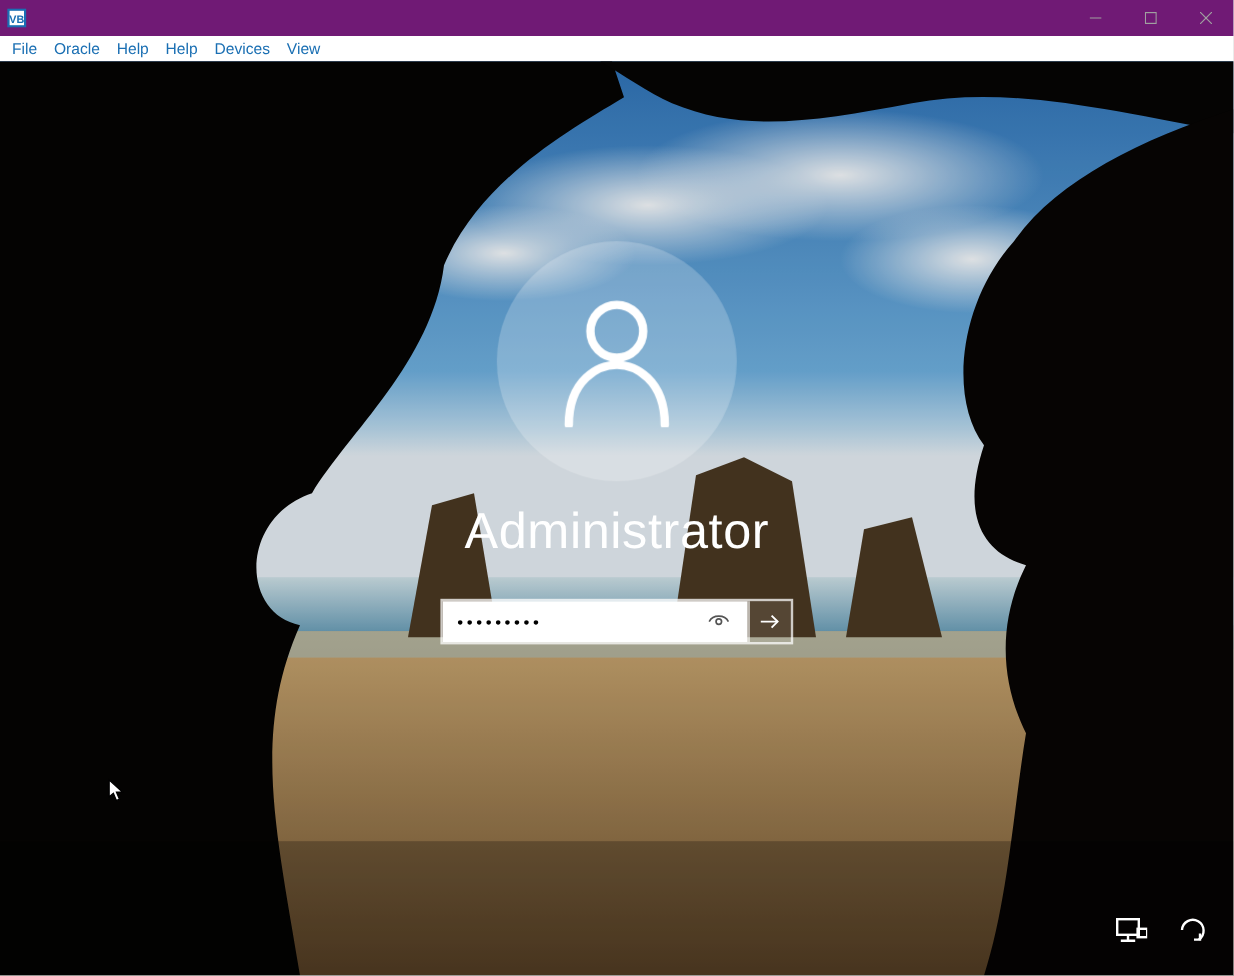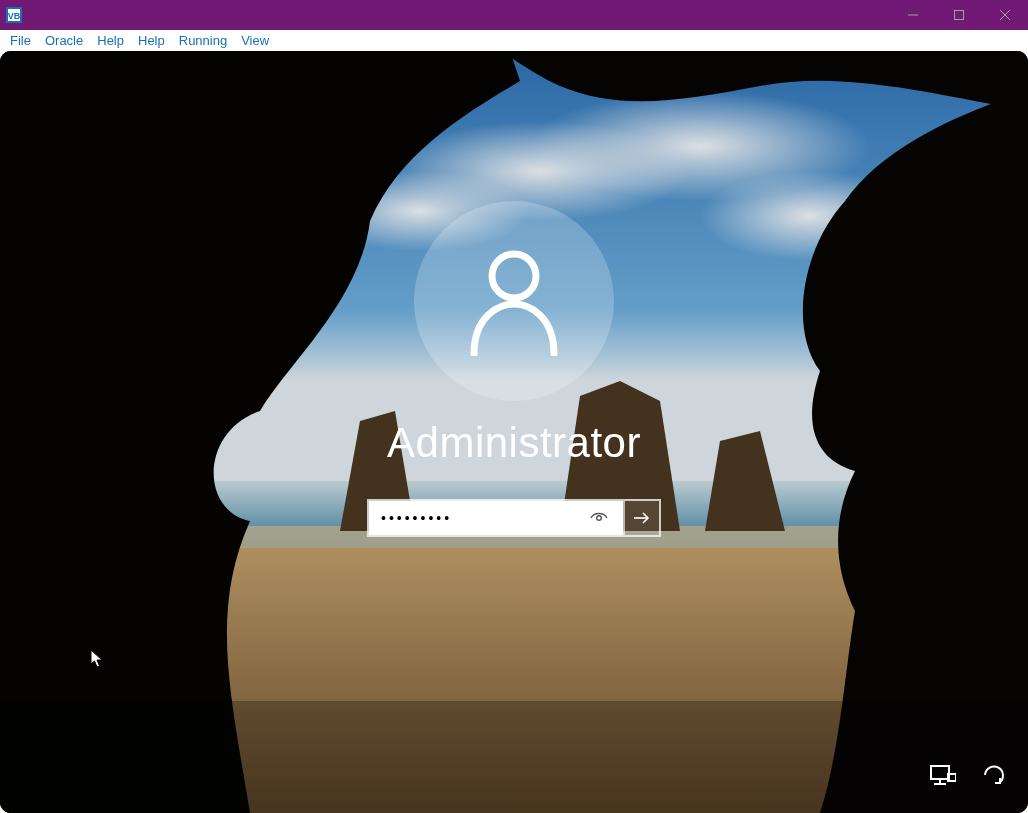--- a/index.html
+++ b/index.html
@@ -56,21 +56,20 @@
     color: #1a6fb3;
     cursor: pointer;
   }
   
   .vm {
     position: relative;
     width: 1028px;
     height: 762px; 
     overflow: hidden;
     background: #404040;
-    border-radius: 11px;
   }
   .vm .bg {
     position: absolute; inset: 0;
   }
   .vm .dim {
     position: absolute; inset: 0;
     background: rgba(0,0,0,0.10);
   }
   .login {
     position: absolute;
@@ -188,21 +187,21 @@
         </svg>
     </div>
   </div>
 </div>
 
 <div class="menubar">
   <span class="menu-item">File</span>
   <span class="menu-item">Oracle</span>
   <span class="menu-item">Help</span>
   <span class="menu-item">Help</span>
-  <span class="menu-item">Running</span>
+  <span class="menu-item">Devices</span>
   <span class="menu-item">View</span>
 </div>
 
 <div class="vm">
 
   <svg class="bg" viewBox="0 0 1028 762" preserveAspectRatio="none">
     <defs>
       <linearGradient id="sky" x1="0" y1="0" x2="0" y2="1">
         <stop offset="0%" stop-color="#2f73b8"></stop>
         <stop offset="55%" stop-color="#6fb0df"></stop>

